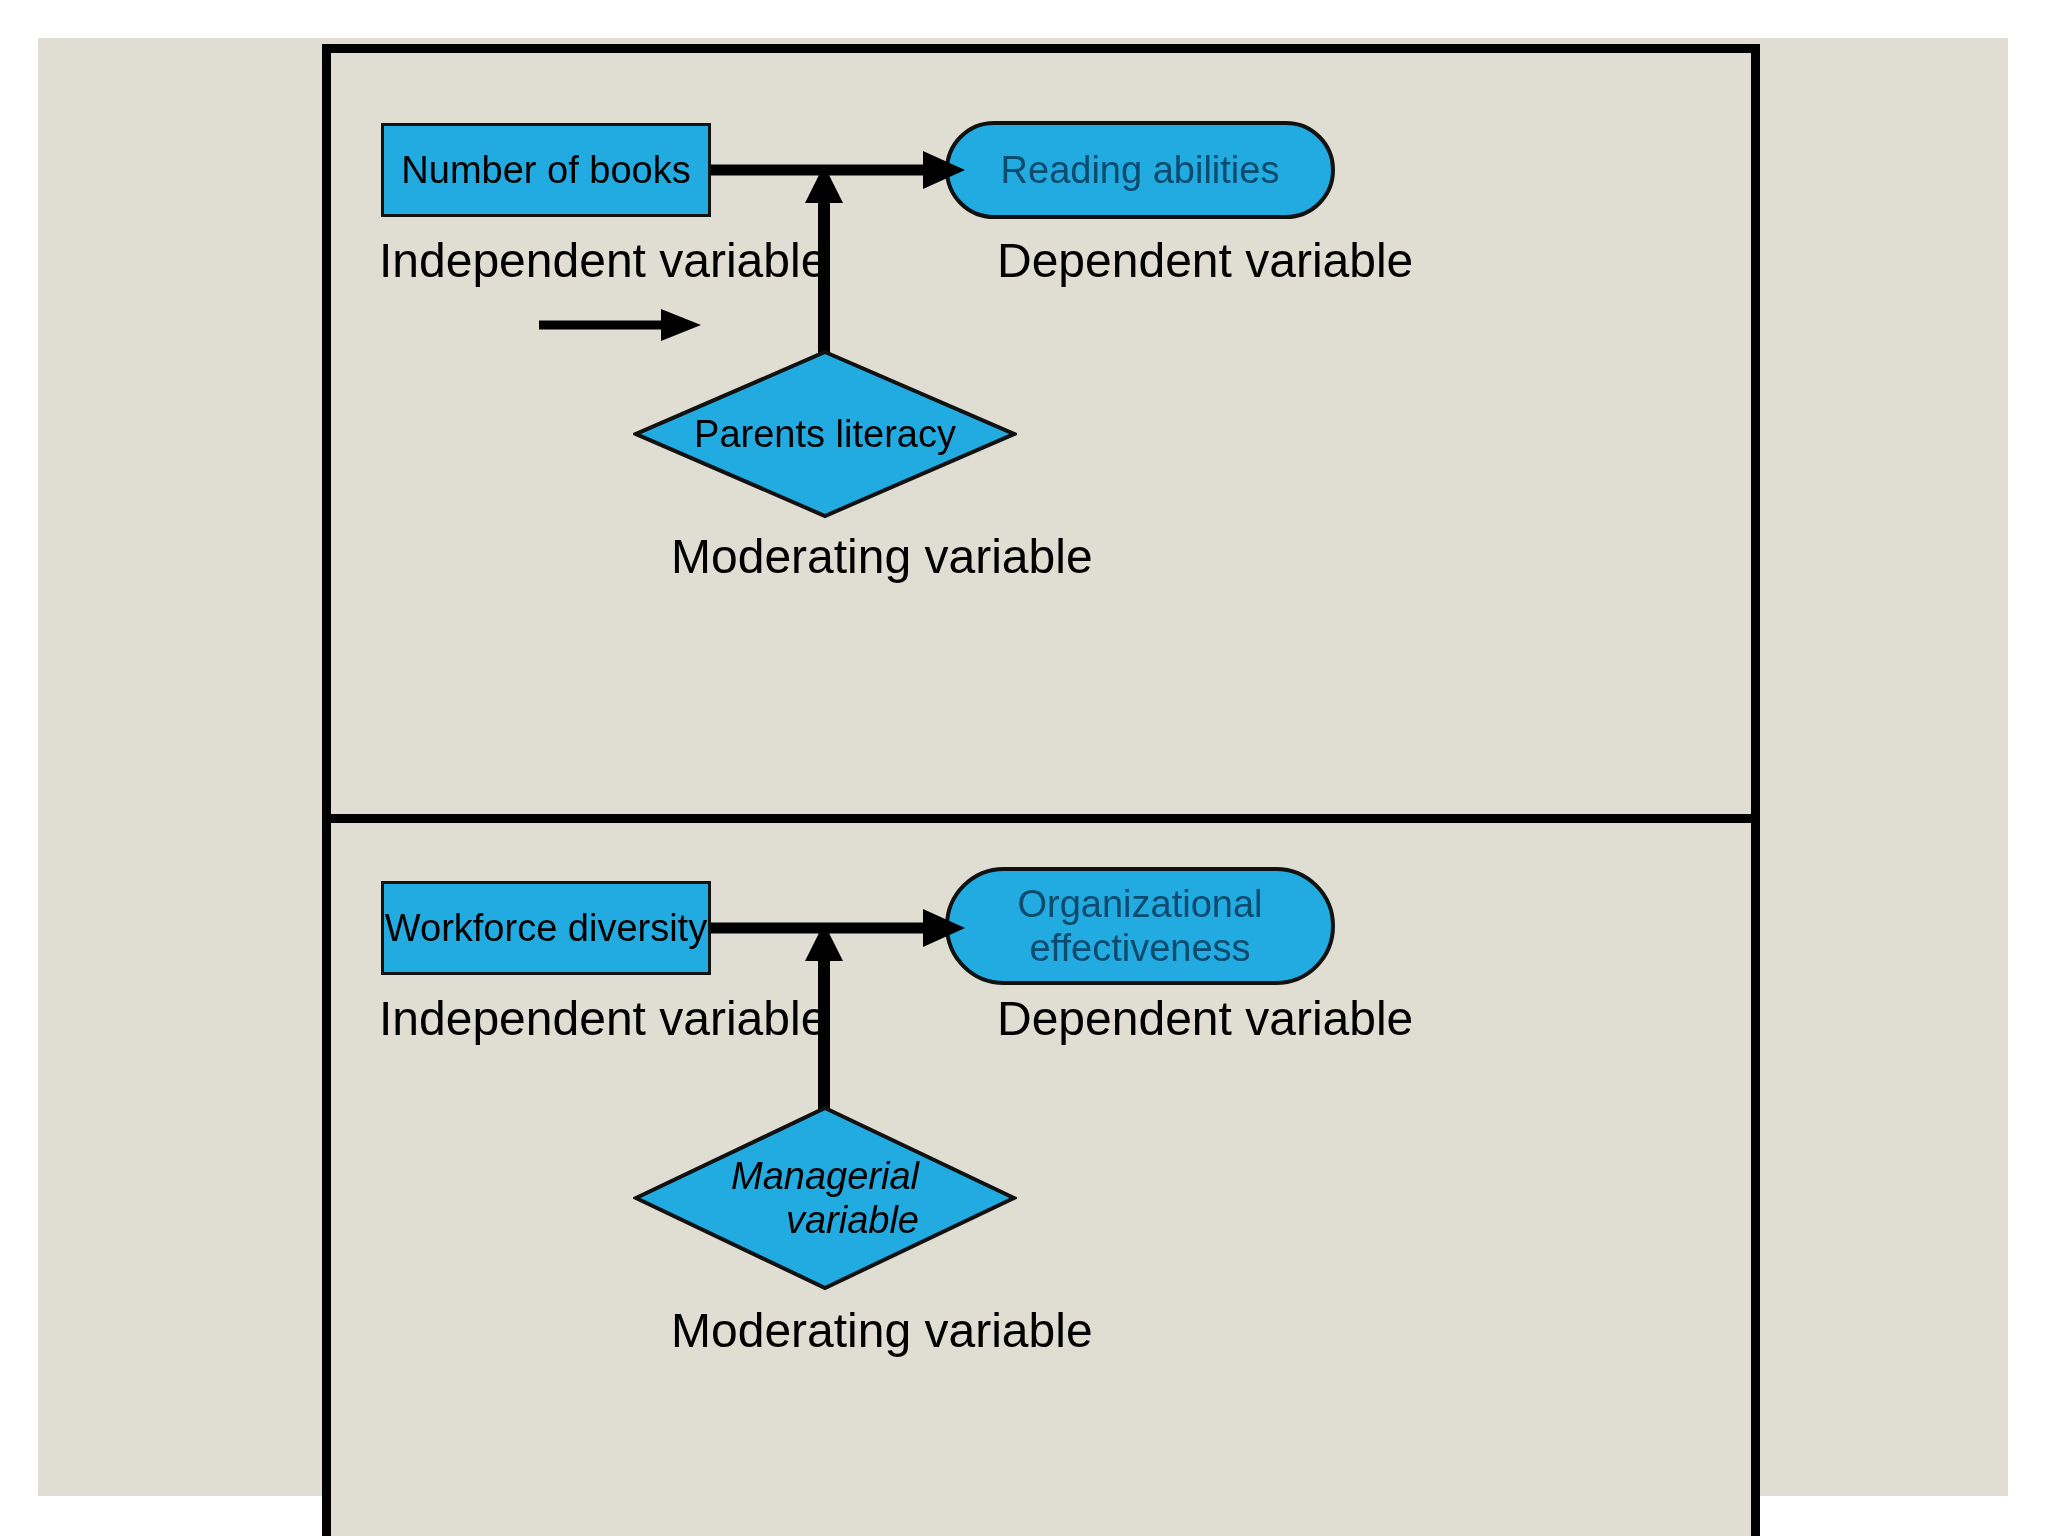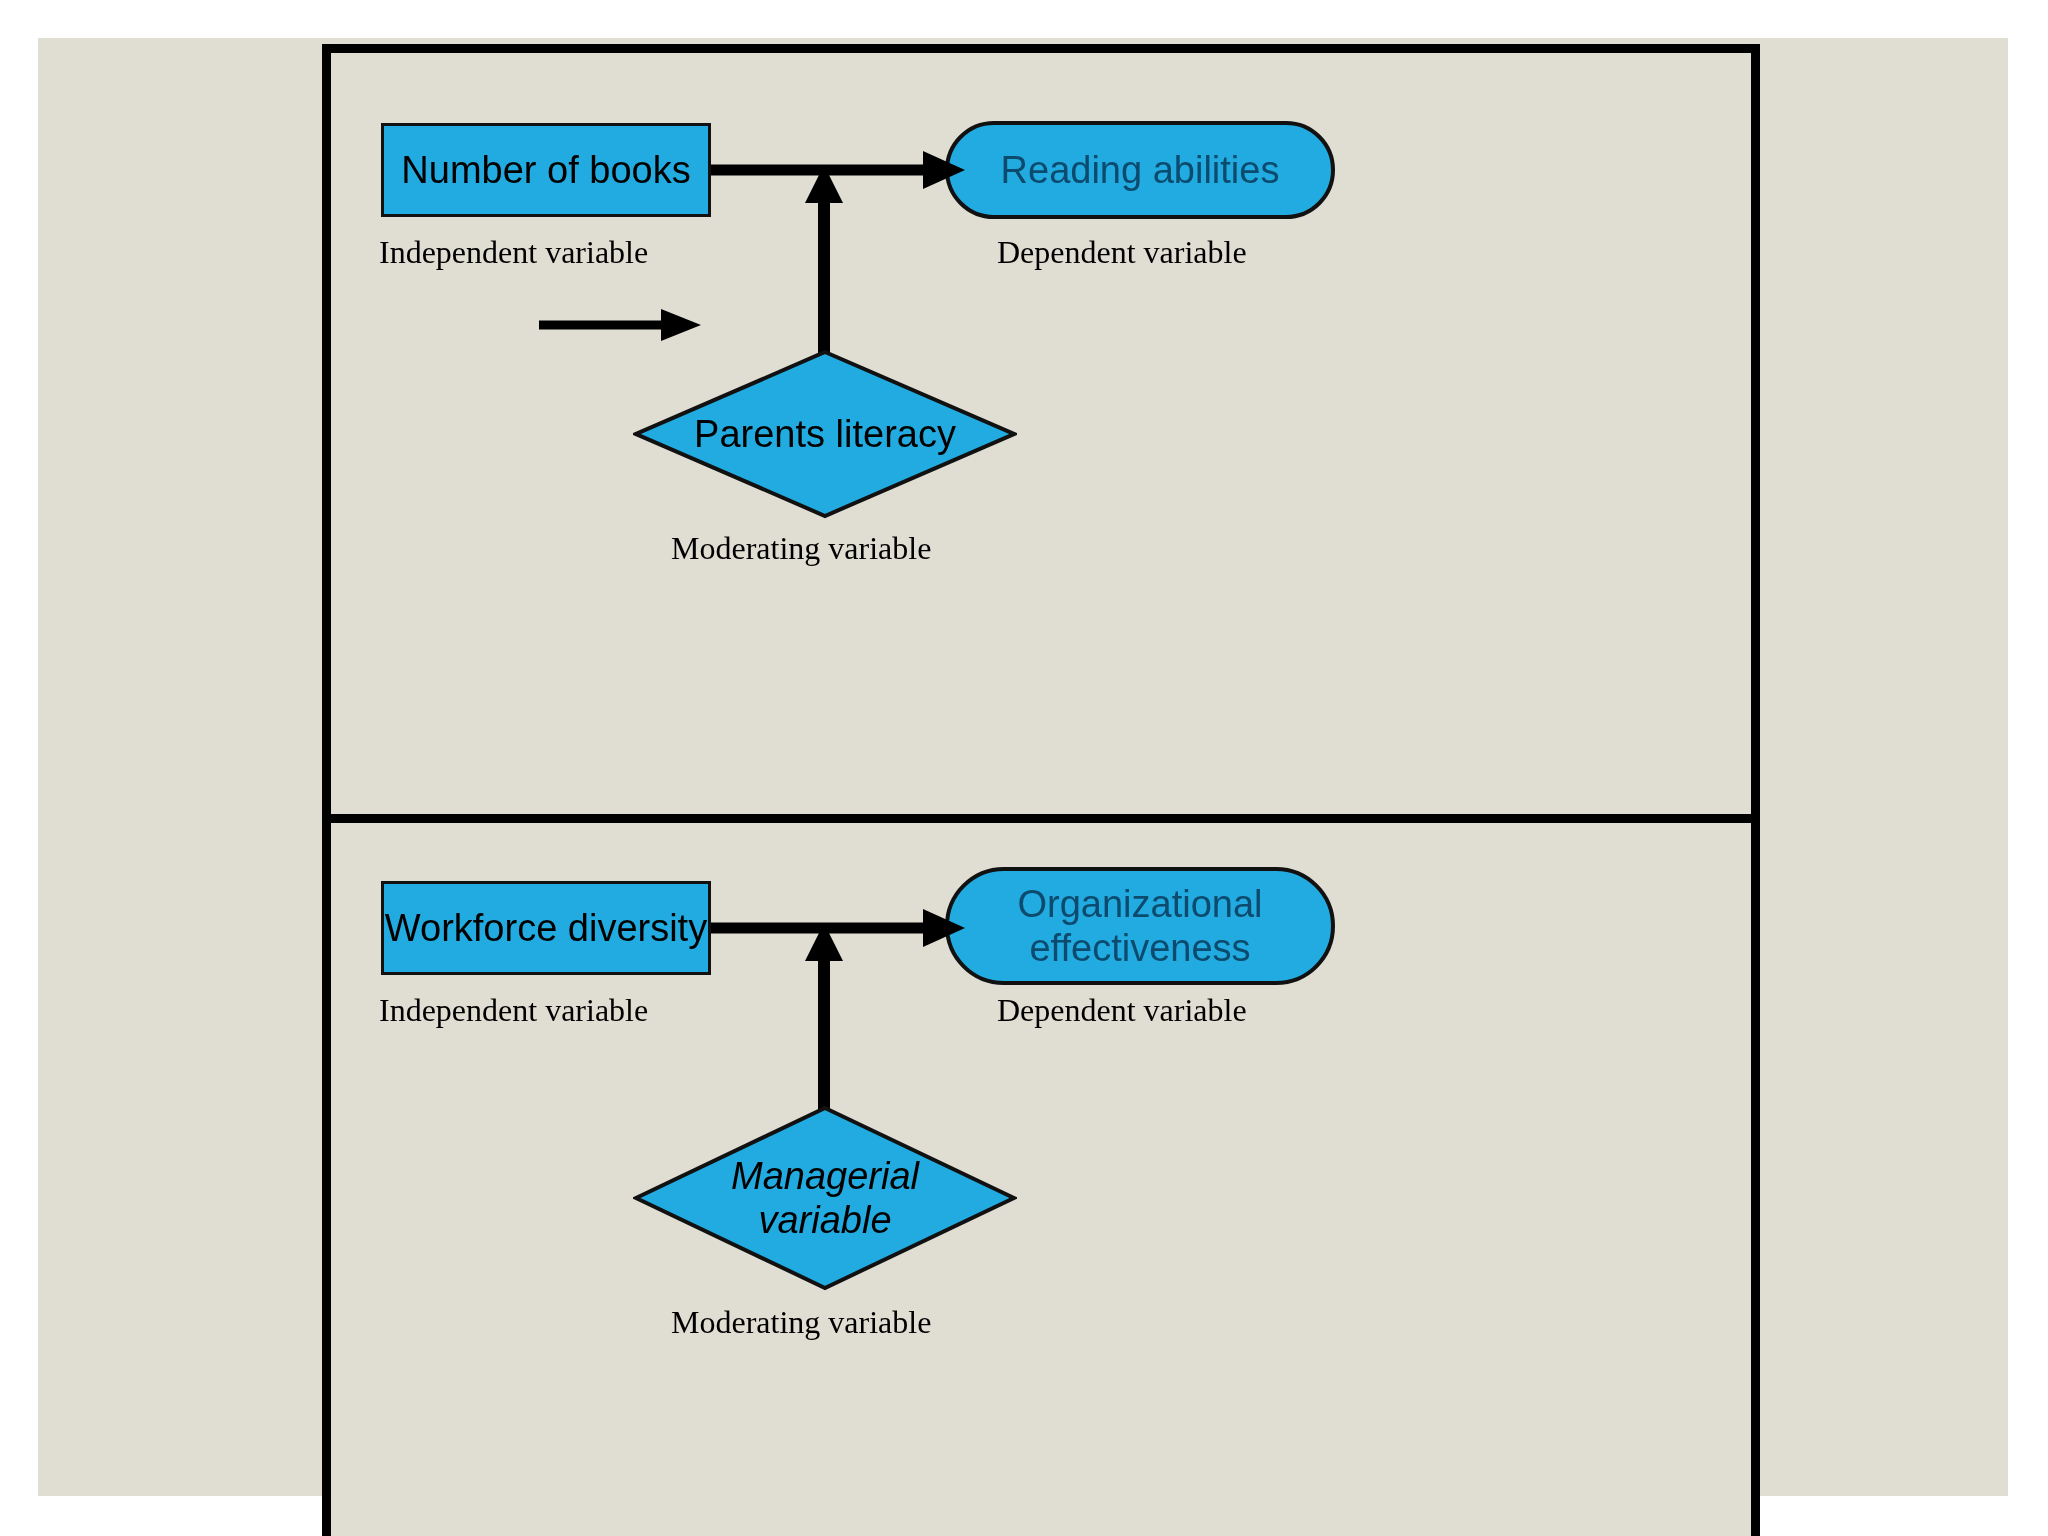--- a/index.html
+++ b/index.html
@@ -87,32 +87,31 @@
     left: 0;
     top: 0;
     width: 100%;
     height: 100%;
     display: flex;
     align-items: center;
     justify-content: center;
     color: #000000;
     font-size: 38px;
     line-height: 1.16;
-    text-align: center;
+    text-align: right;
     pointer-events: none;
   }
 
   
   .caption {
     position: absolute;
     color: #000000;
-    font-size: 32px;
+    font-size: 48px;
     line-height: 1.1;
     white-space: nowrap;
-    font-family: Liberation Serif, serif;
   }
 
   
   .conn {
     position: absolute;
     left: 0;
     top: 0;
     overflow: visible;
   }
 </style>

